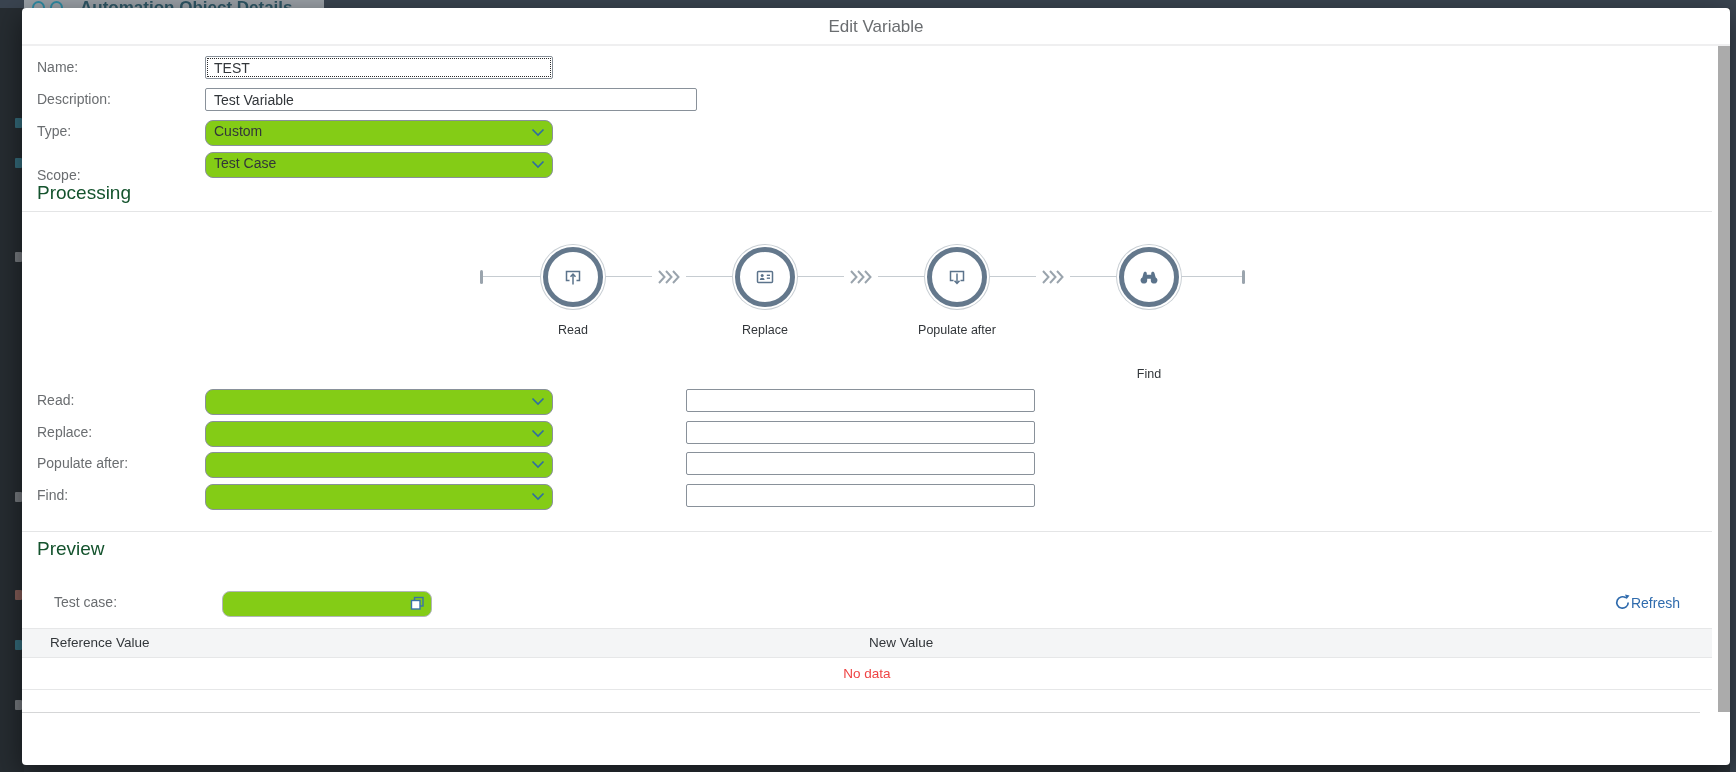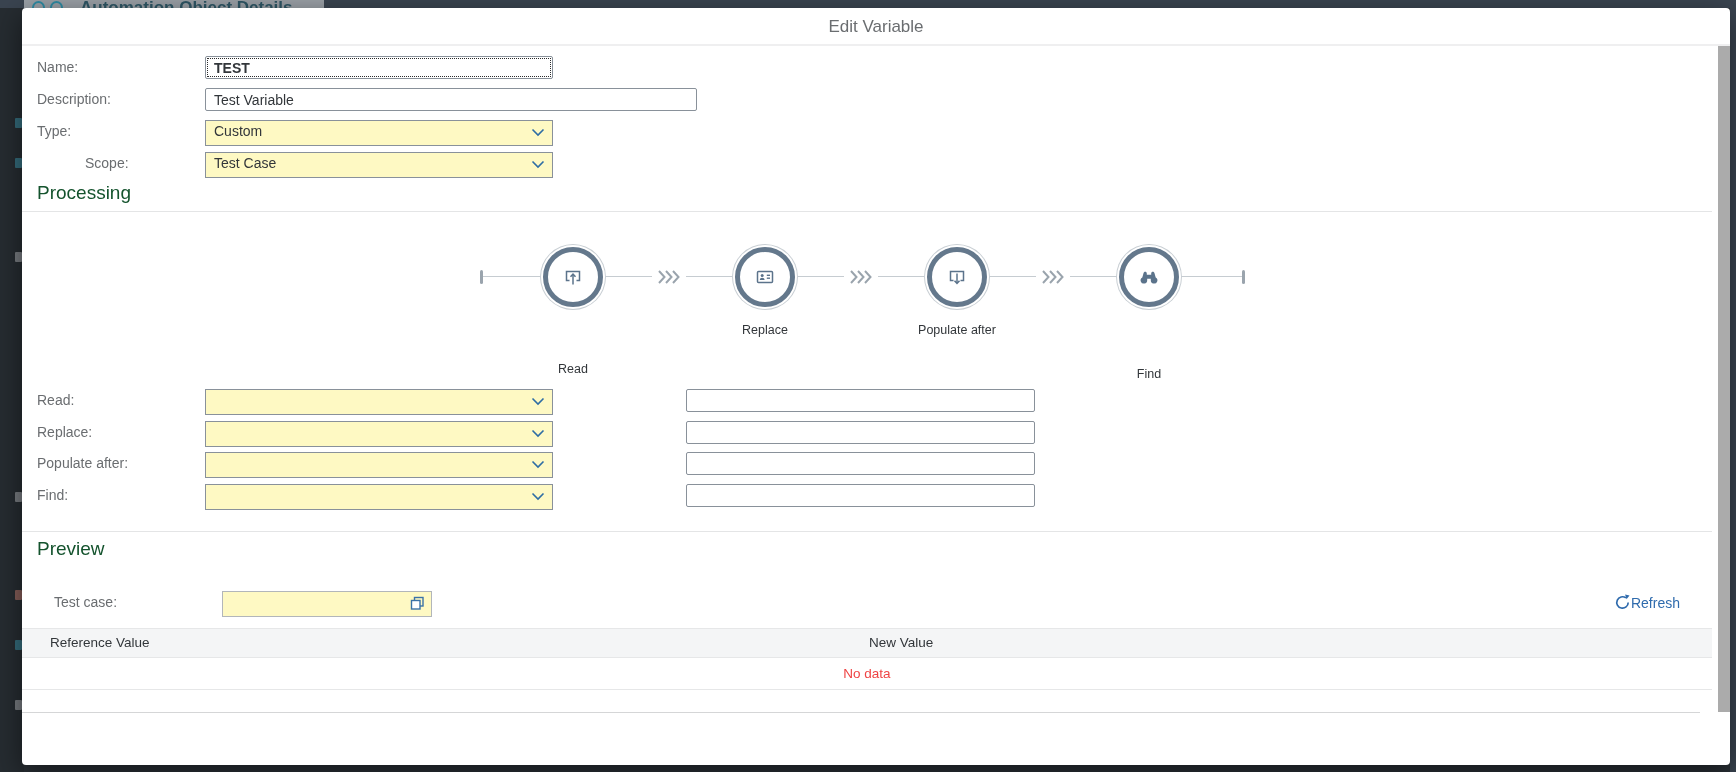--- a/index.html
+++ b/index.html
@@ -18,22 +18,22 @@
   
   .dlg{position:absolute;left:22px;top:8px;width:1708px;height:757px;background:#fff;
        border-radius:4px;box-shadow:0 8px 28px rgba(0,0,0,.5);overflow:hidden;}
   .dlg-title{position:absolute;top:0;left:0;width:100%;height:36px;line-height:38px;text-align:center;
              font-size:17px;color:#6a6d70;}
   .dlg-titlesep{position:absolute;top:36px;left:0;width:100%;height:2px;background:#efeff0;}
 
   .lbl{position:absolute;left:15px;height:23px;line-height:23px;font-size:14px;color:#6a6d70;white-space:nowrap;}
   .inp{position:absolute;height:23px;border:1px solid #89919a;border-radius:2px;font-size:14px;color:#32363a;
        padding:0 8px;box-sizing:border-box;background:#fff;font-family:inherit;outline:none;}
-  .inp.focused{outline:1px dotted #2b2b2b;outline-offset:-3px;font-weight:bold;}
-  .sel{position:absolute;height:26px;border:1px solid #89919a;border-radius:0;background:#fef9c3;box-sizing:border-box;cursor:pointer;}
+  .inp.focused{outline:1px dotted #2b2b2b;outline-offset:-3px;}
+  .sel{position:absolute;height:26px;border:1px solid #89919a;border-radius:8px;background:#84cc16;box-sizing:border-box;cursor:pointer;}
   .sel-val{position:absolute;left:8px;top:0;line-height:21px;font-size:14px;color:#32363a;}
   .sel-chev{position:absolute;right:7px;top:7px;}
 
   .heading{position:absolute;left:15px;font-size:19px;color:#14532d;font-weight:400;}
   .divider{position:absolute;height:1px;background:#e4e5e6;left:0;}
 
   
   .flow-line{position:absolute;top:268px;left:458px;width:764px;height:1px;background:#c6ccd1;}
   .flow-cap{position:absolute;top:262px;width:3px;height:14px;border-radius:2px;background:#9aa4ad;}
   .flow-sep{position:absolute;top:269px;transform:translate(-50%,-50%);background:#fff;padding:2px 6px;line-height:0;}
@@ -95,21 +95,21 @@
     <input class="inp" style="top: 80px; left: 183px; width: 492px;" value="Test Variable">
 
     <span class="lbl" style="top:112px;">Type:</span>
     <div class="sel" style="top:112px;left:183px;width:348px;">
       <span class="sel-val">Custom</span>
       <svg class="sel-chev" width="14" height="9" viewBox="0 0 14 9">
         <polyline points="1.5,1.5 7,7 12.5,1.5" fill="none" stroke="#2e6da4" stroke-width="1.6"></polyline>
         </svg>
     </div>
 
-    <span class="lbl" style="top:144px;margin-left:48px;">Scope:</span>
+    <span class="lbl" style="top:156px;">Scope:</span>
     <div class="sel" style="top:144px;left:183px;width:348px;">
       <span class="sel-val">Test Case</span>
       <svg class="sel-chev" width="14" height="9" viewBox="0 0 14 9">
         <polyline points="1.5,1.5 7,7 12.5,1.5" fill="none" stroke="#2e6da4" stroke-width="1.6"></polyline>
         </svg>
     </div>
 
     <div class="heading" style="top:174px;">Processing</div>
     <div class="divider" style="top:203px;width:1690px;"></div>
 
@@ -145,21 +145,21 @@
         </svg>
     </span>
 
     <div class="flow-circle" style="left:551px;">
       <svg width="24" height="24" viewBox="0 0 24 24">
         <path d="M8.5 15.5 H5.5 V6.5 H18.5 V15.5 H15.5" fill="none" stroke="#5b738b" stroke-width="1.5"></path>
         <line x1="12" y1="19.5" x2="12" y2="9.5" stroke="#5b738b" stroke-width="1.5"></line>
         <polyline points="9.5,11.8 12,9.2 14.5,11.8" fill="none" stroke="#5b738b" stroke-width="1.5"></polyline>
         </svg>
     </div>
-    <div class="flow-lbl" style="left:551px;margin-top:39px;">Read</div>
+    <div class="flow-lbl" style="left:551px;">Read</div>
 
     <div class="flow-circle" style="left:743px;">
       <svg width="24" height="24" viewBox="0 0 24 24">
         <rect x="4.5" y="6.5" width="15" height="11" rx="1" fill="none" stroke="#5b738b" stroke-width="1.5"></rect>
         <circle cx="9.2" cy="10.6" r="1.5" fill="#5b738b"></circle>
         <path d="M6.8 15 c0-1.4 1.1-2.2 2.4-2.2 s2.4.8 2.4 2.2 z" fill="#5b738b"></path>
         <line x1="13.8" y1="10.3" x2="17" y2="10.3" stroke="#5b738b" stroke-width="1.4"></line>
         <line x1="13.8" y1="13.2" x2="17" y2="13.2" stroke="#5b738b" stroke-width="1.4"></line>
         </svg>
     </div>

